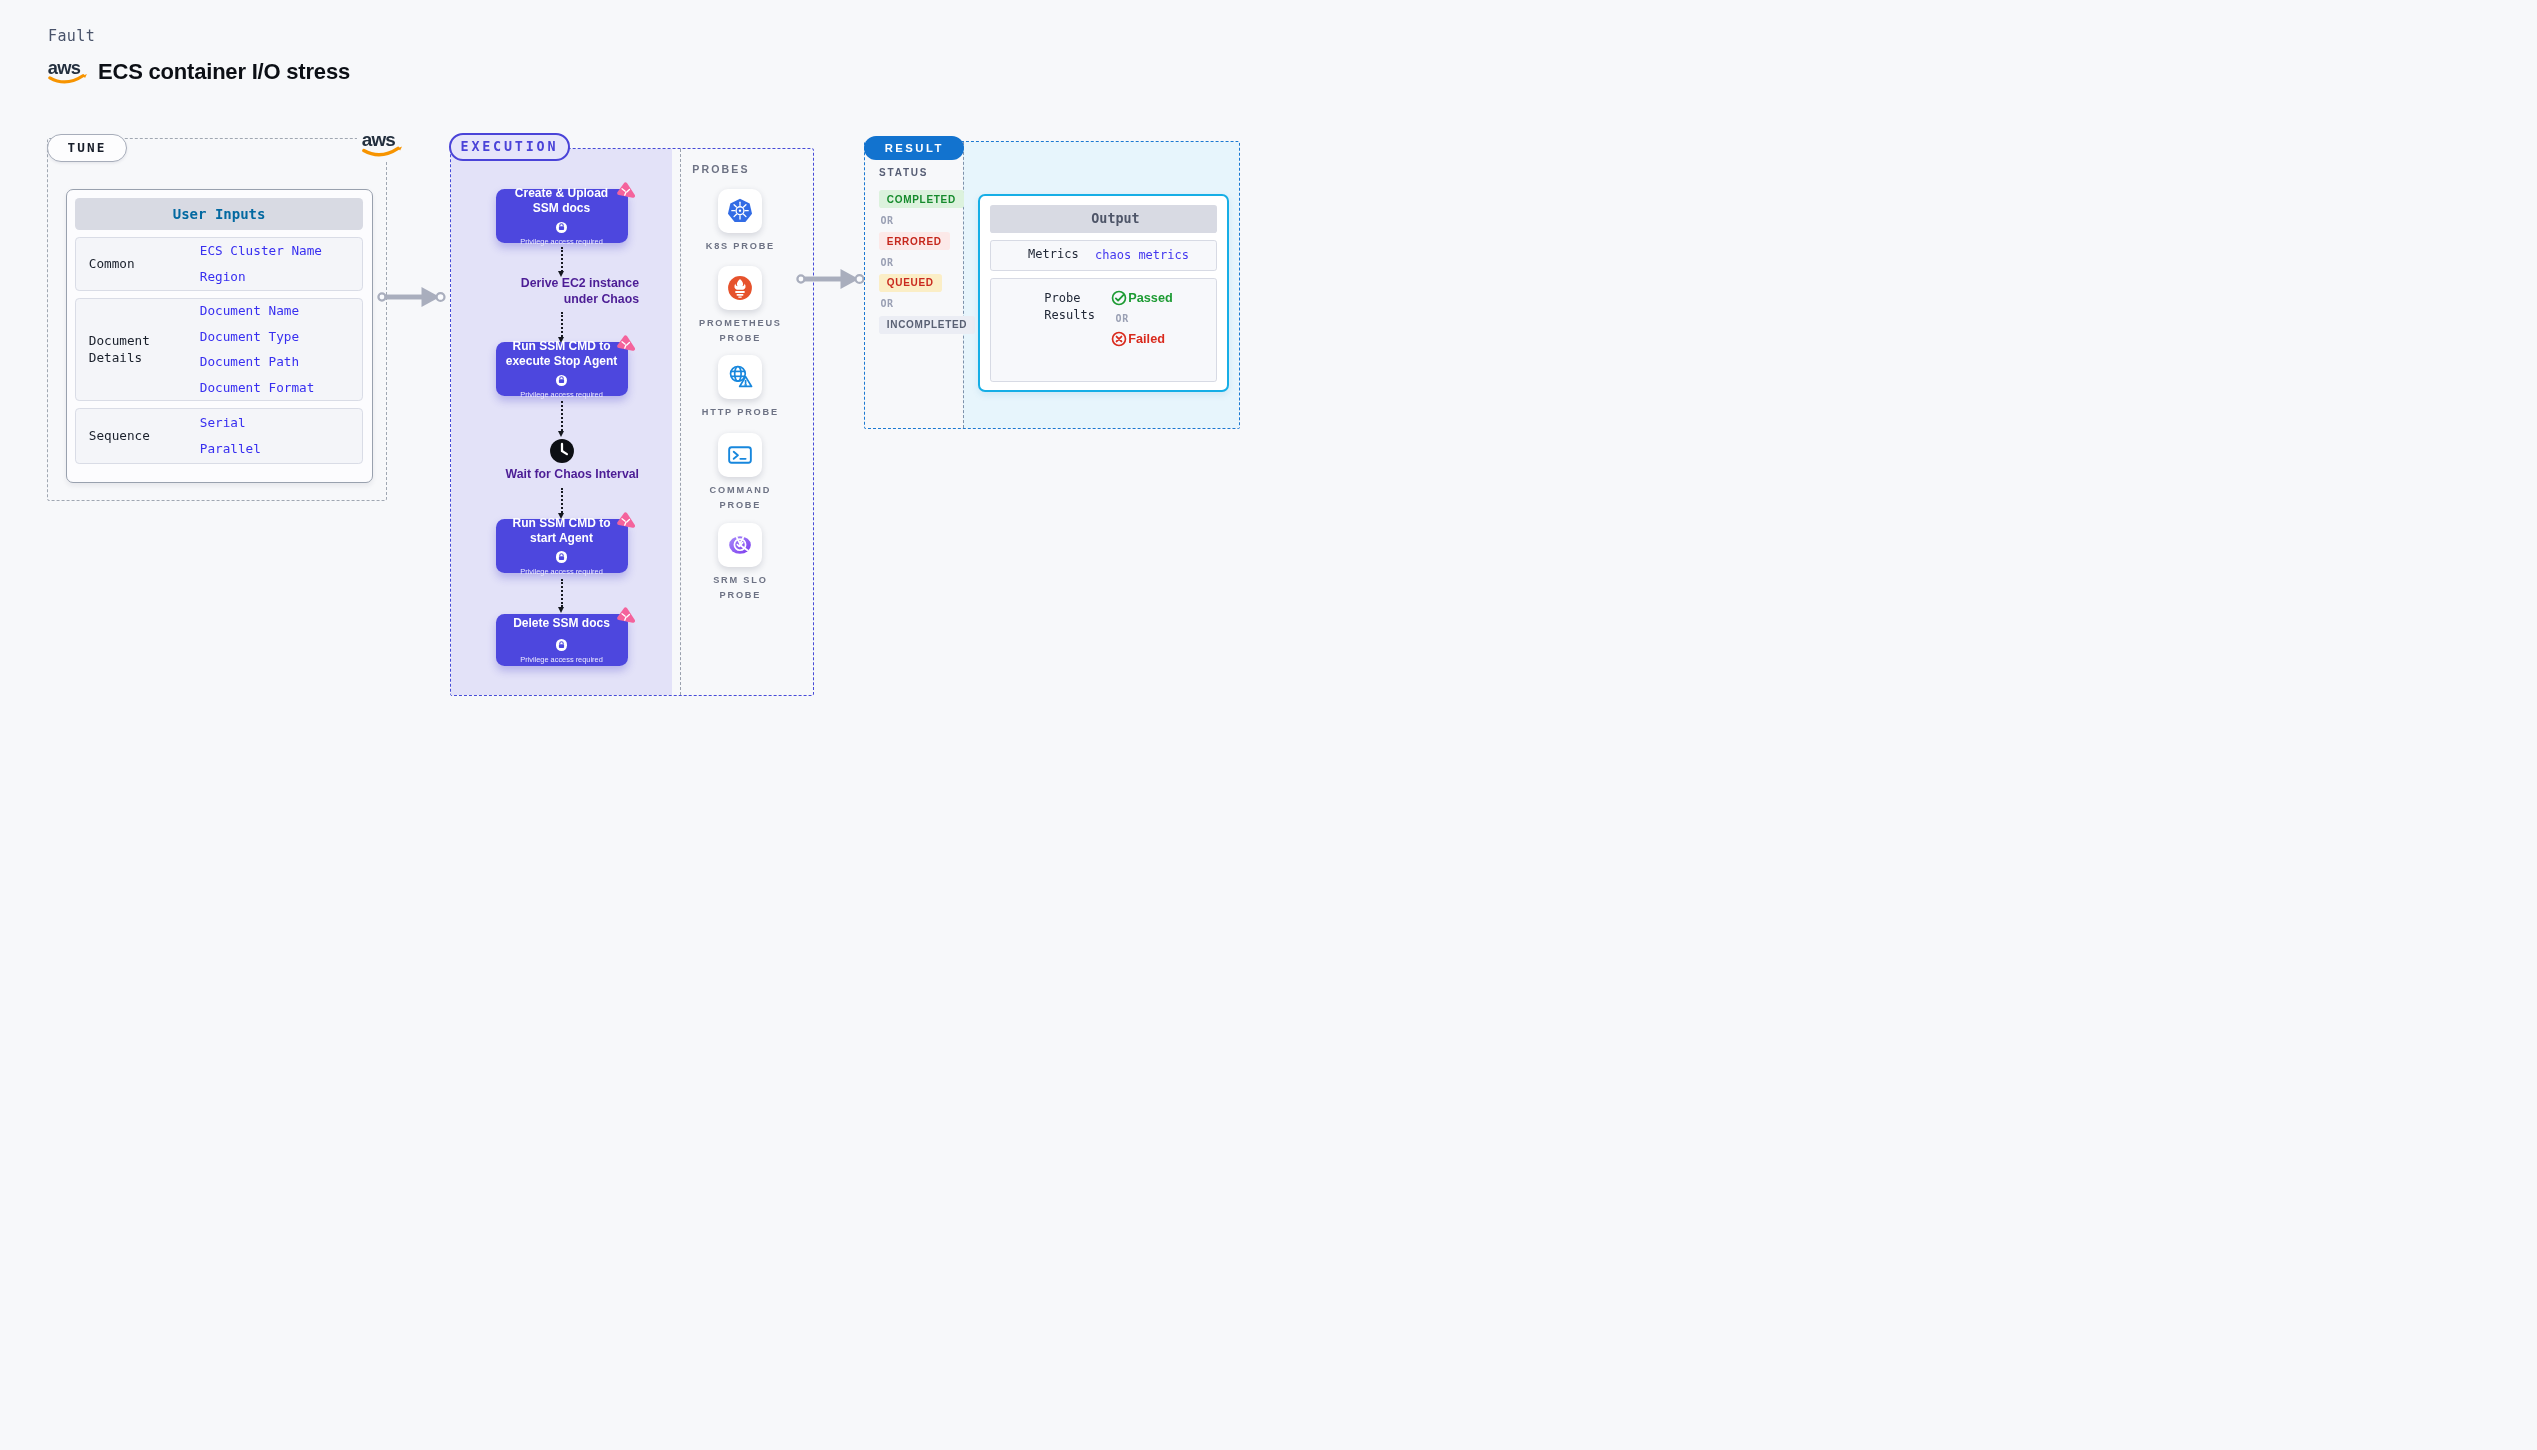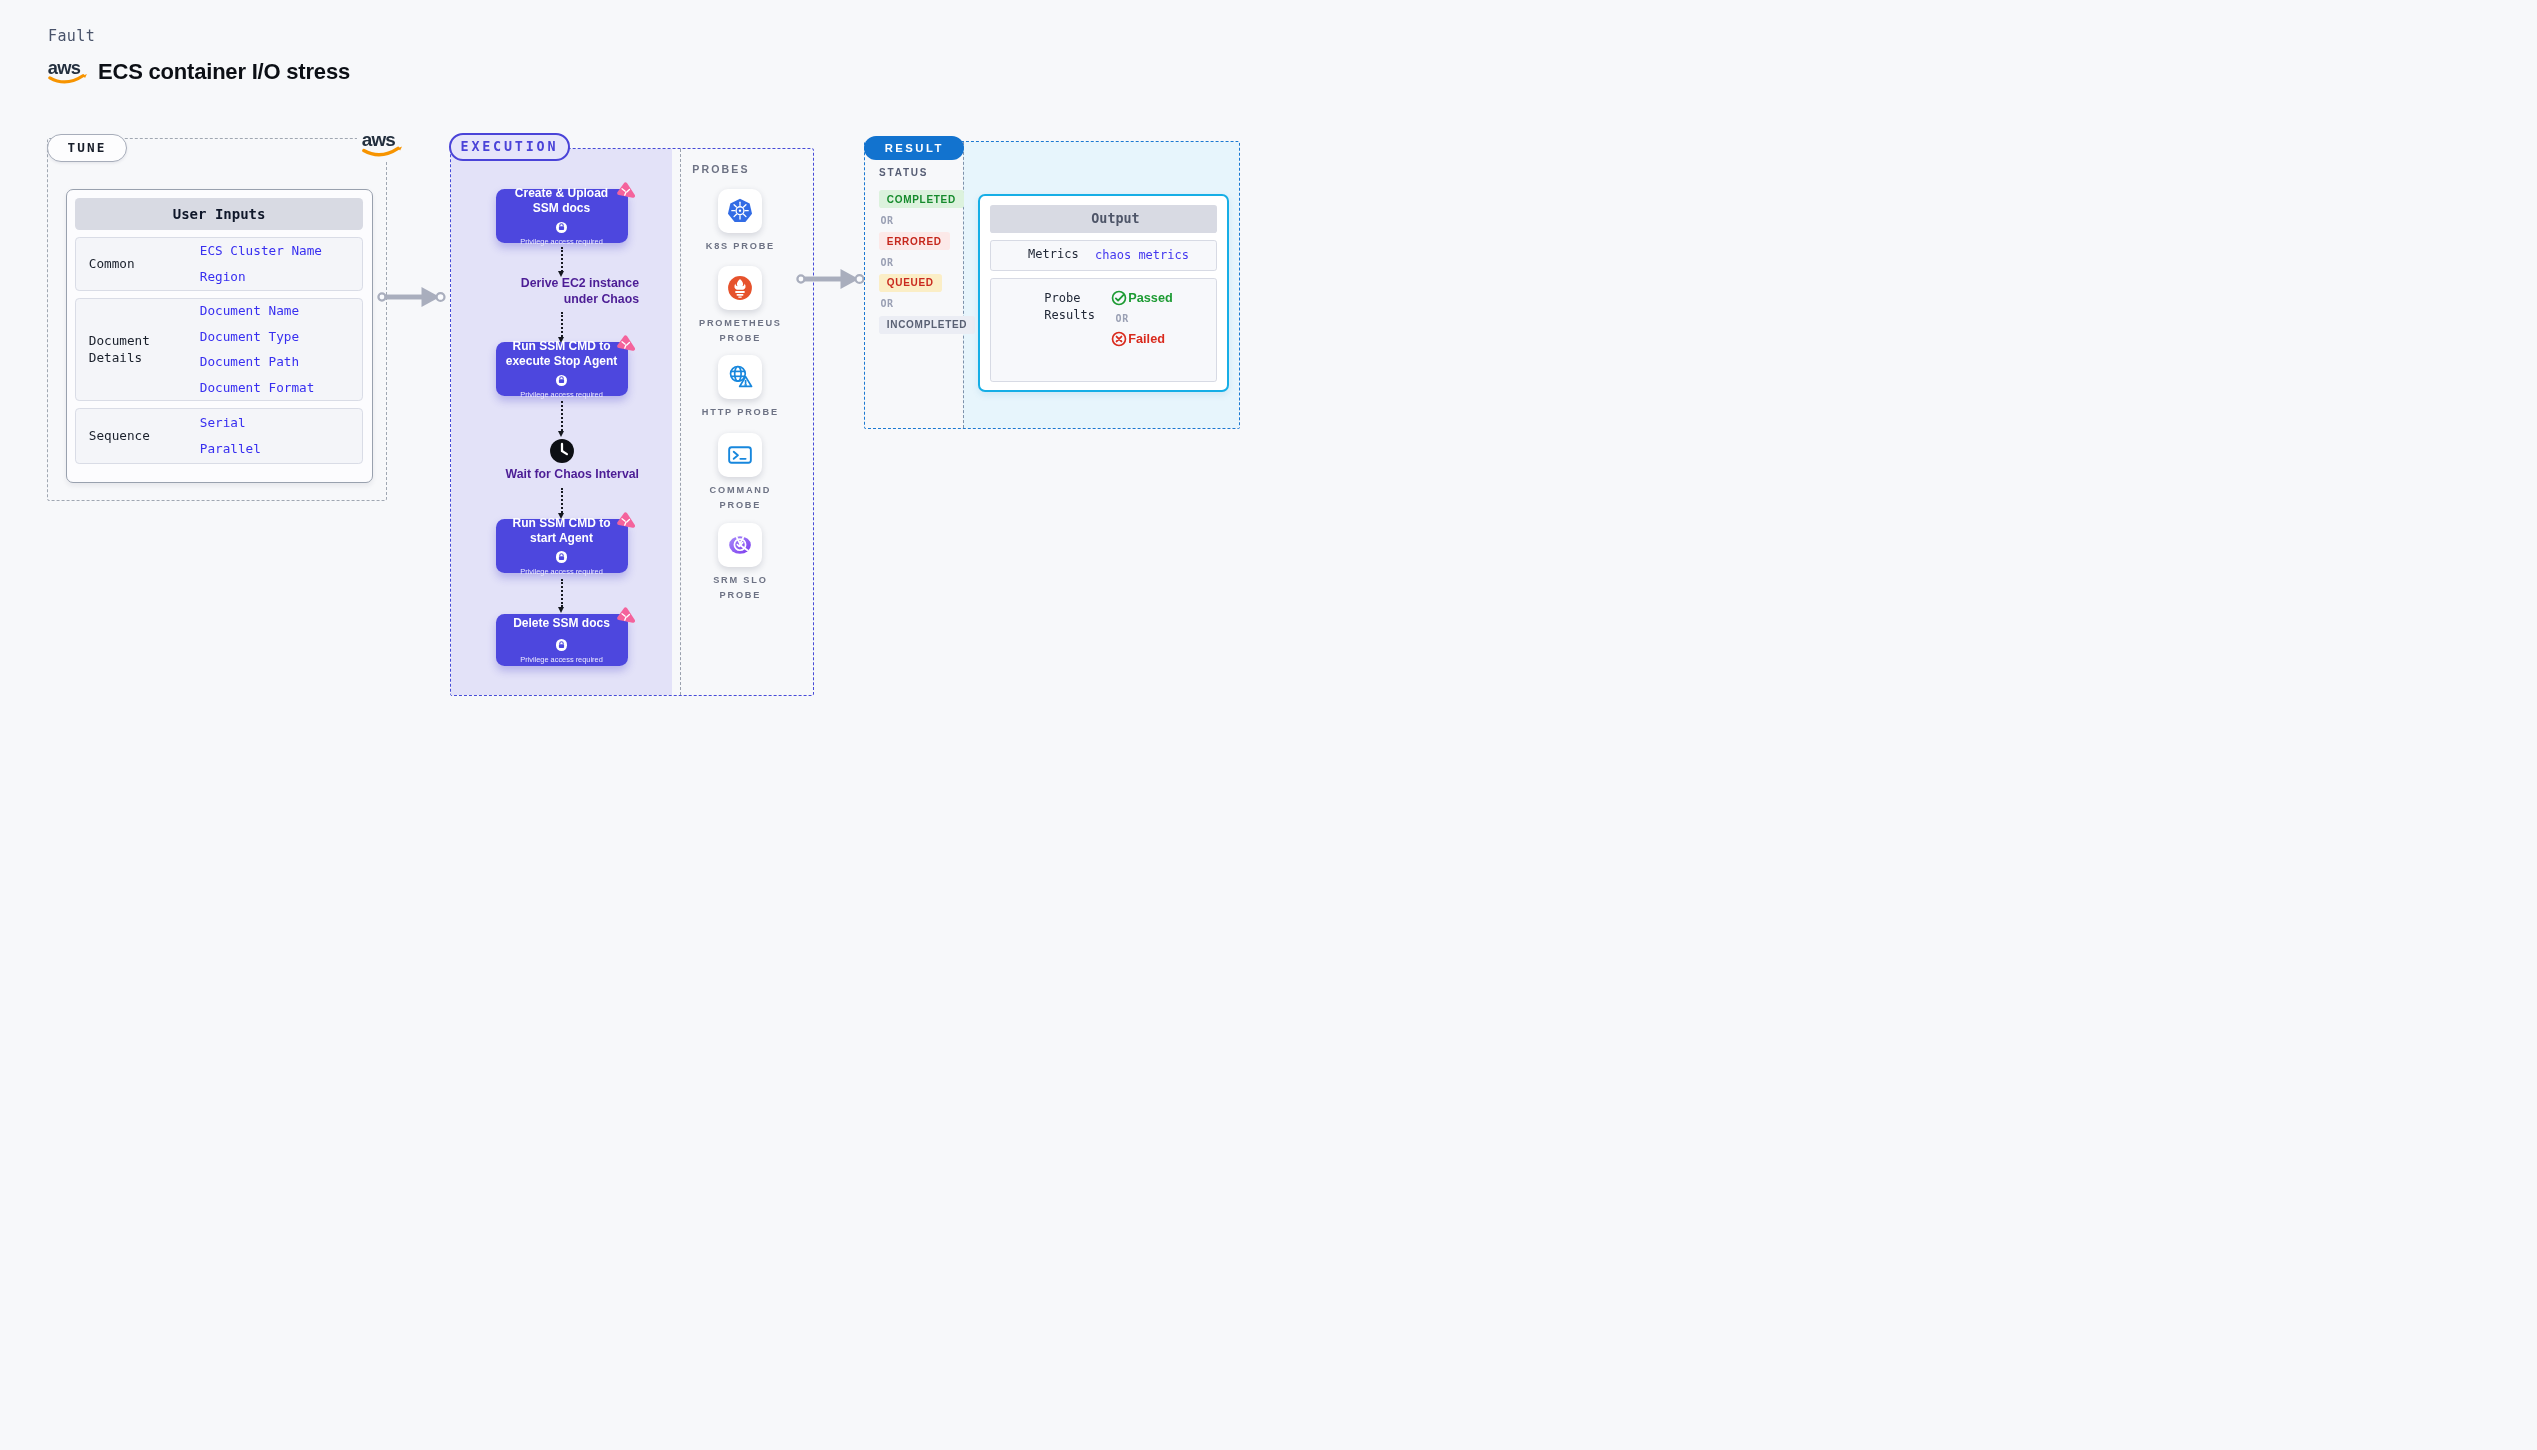--- a/index.html
+++ b/index.html
@@ -27,21 +27,21 @@
                  font-weight:700; font-size:11.3px; letter-spacing:2.5px; color:#fff; }
 
   
   .tune-box { position:absolute; left:47px; top:138px; width:340px; height:363px;
               border:1.8px dashed #a0a7b2; border-radius:2.8px; }
   .aws-corner { position:absolute; right:-21px; top:-11.3px; background:#f7f8fa; padding:0 2.8px; z-index:4; }
   .ui-card { position:absolute; left:17.6px; top:50px; width:307px; height:294px; background:#fcfcfe;
              border:1.8px solid #99a1ae; border-radius:7px; box-shadow:0 2.1px 5.6px rgba(25,35,60,.07); }
   .ui-card-header { margin:7.8px 8.5px 7px; height:32px; background:#d8dae3; border-radius:4.2px;
                     display:flex; align-items:center; justify-content:center;
-                    font-family:"DejaVu Sans Mono","Liberation Mono",monospace; font-weight:600; font-size:14px; color:#0f172a; }
+                    font-family:"DejaVu Sans Mono","Liberation Mono",monospace; font-weight:600; font-size:14px; color:#0369a1; }
   .inp-row { margin:0 8.5px 7px; border:1.1px solid #d9dce6; background:#f4f5f9; border-radius:4.2px;
              display:flex; align-items:center; }
   .inp-label { width:111px; padding-left:12.7px; flex:none;
                font-family:"DejaVu Sans Mono","Liberation Mono",monospace; font-size:12.7px; color:#1a202c; line-height:1.35; }
   .inp-values { margin-left:12.7px; font-family:"DejaVu Sans Mono","Liberation Mono",monospace;
                 font-size:12.7px; color:#382ff0; line-height:25.4px; }
 
   
   .connector { position:absolute; }
 

